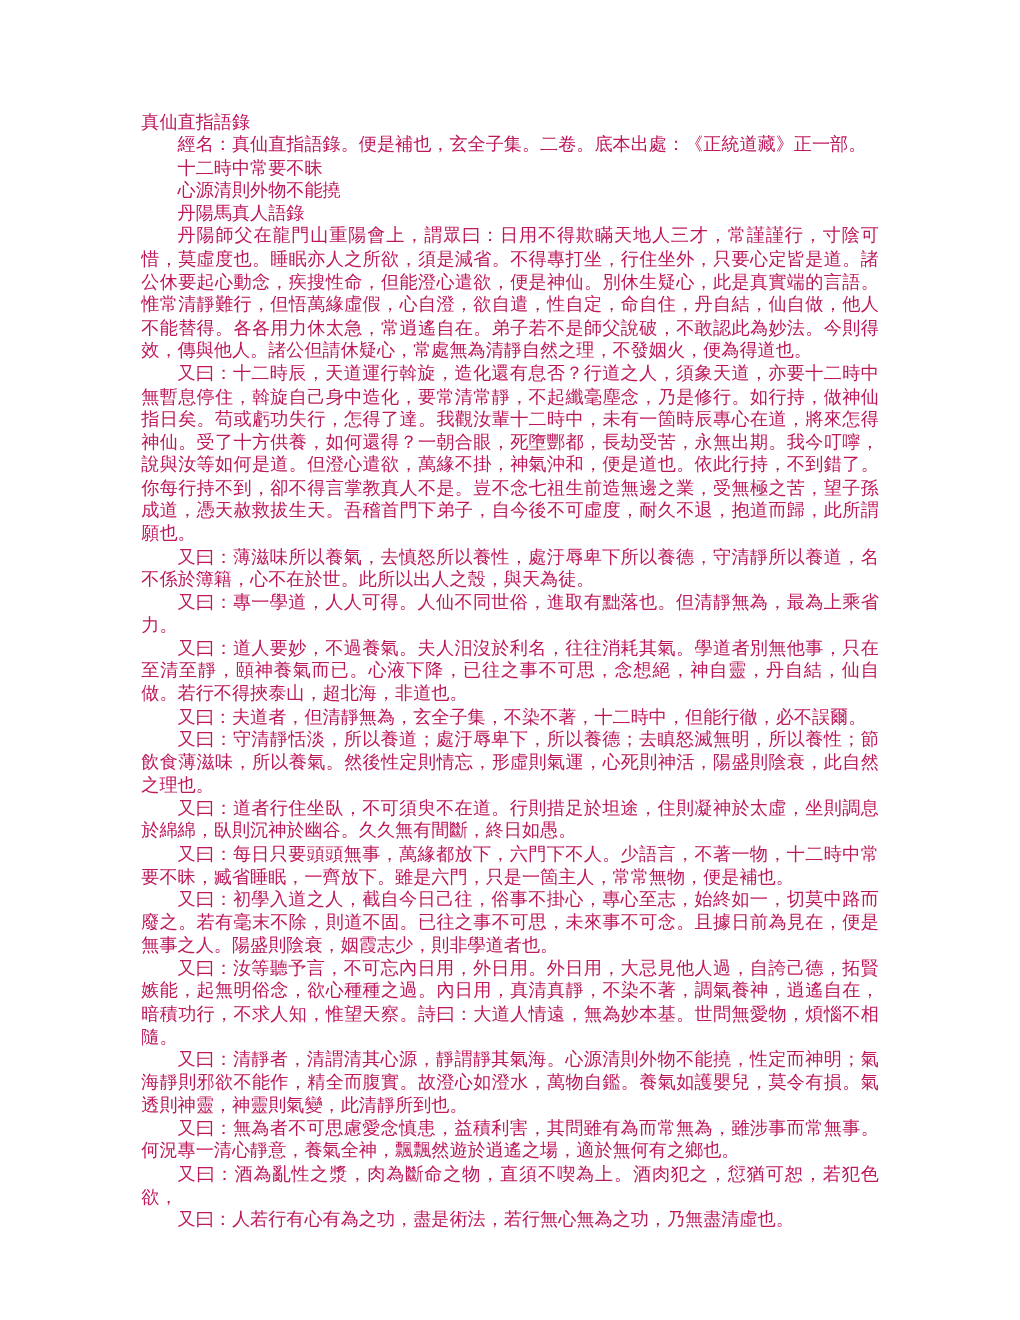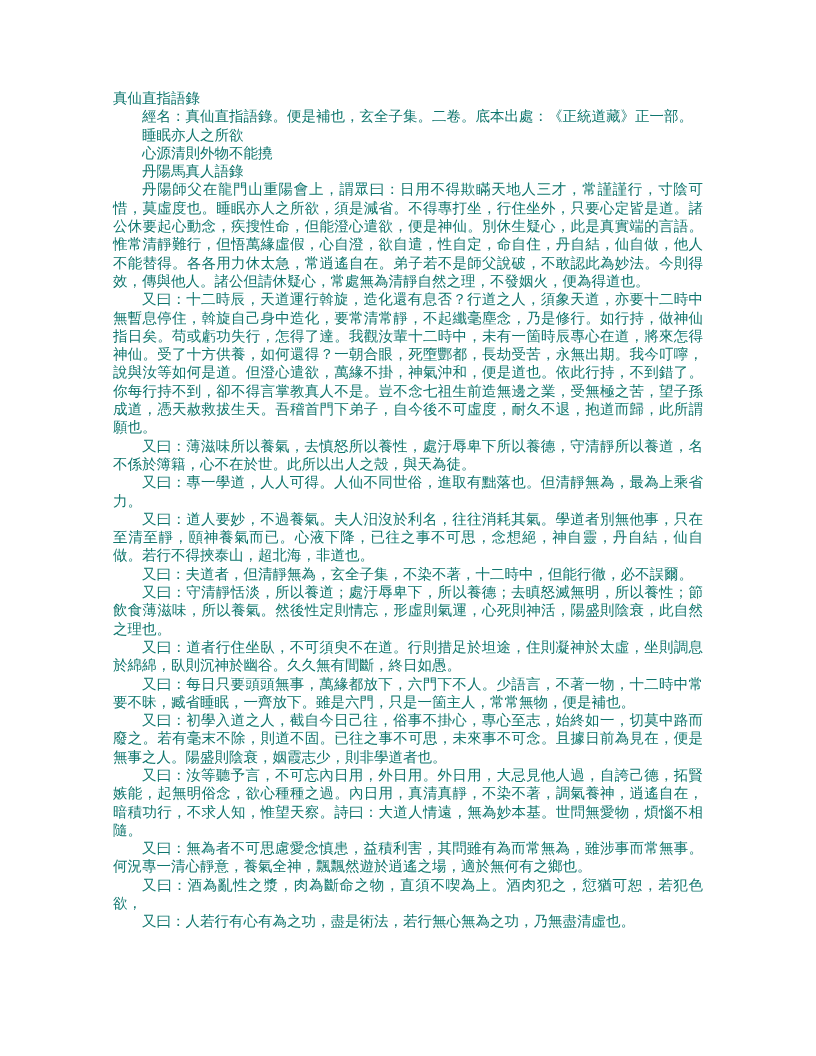--- a/index.html
+++ b/index.html
@@ -7,21 +7,21 @@
     padding: 0;
     background: #ffffff;
   }
   .page {
     position: relative;
     width: 802px;
     height: 1056px;
     background: #ffffff;
     overflow: hidden;
     font-family: "Liberation Serif", "DejaVu Serif", serif;
-    color: #0f766e;
+    color: #be185d;
   }
   .content {
     position: absolute;
     left: 113px;
     top: 89px;
     width: 590px;
     font-size: 14.5px;
     line-height: 18.3px;
     text-align: justify;
     text-justify: inter-ideograph;
@@ -42,31 +42,32 @@
     text-indent: 2em;
   }
 </style>
 </head>
 <body>
 
 <div class="page">
   <div class="content">
     <p class="doc-title">真仙直指語錄</p>
     <p class="front-line">經名：真仙直指語錄。便是補也，玄全子集。二卷。底本出處：《正統道藏》正一部。</p>
-    <p class="front-line">睡眠亦人之所欲</p>
+    <p class="front-line">十二時中常要不昧</p>
     <p class="front-line">心源清則外物不能撓</p>
     <p class="front-line">丹陽馬真人語錄</p>
     <p class="para">丹陽師父在龍門山重陽會上，謂眾曰：日用不得欺瞞天地人三才，常謹謹行，寸陰可惜，莫虛度也。睡眠亦人之所欲，須是減省。不得專打坐，行住坐外，只要心定皆是道。諸公休要起心動念，疾搜性命，但能澄心遣欲，便是神仙。別休生疑心，此是真實端的言語。惟常清靜難行，但悟萬緣虛假，心自澄，欲自遣，性自定，命自住，丹自結，仙自做，他人不能替得。各各用力休太急，常逍遙自在。弟子若不是師父說破，不敢認此為妙法。今則得效，傳與他人。諸公但請休疑心，常處無為清靜自然之理，不發姻火，便為得道也。</p>
     <p class="para">又曰：十二時辰，天道運行斡旋，造化還有息否？行道之人，須象天道，亦要十二時中無暫息停住，斡旋自己身中造化，要常清常靜，不起纖毫塵念，乃是修行。如行持，做神仙指日矣。苟或虧功失行，怎得了達。我觀汝輩十二時中，未有一箇時辰專心在道，將來怎得神仙。受了十方供養，如何還得？一朝合眼，死墮酆都，長劫受苦，永無出期。我今叮嚀，說與汝等如何是道。但澄心遣欲，萬緣不掛，神氣沖和，便是道也。依此行持，不到錯了。你每行持不到，卻不得言掌教真人不是。豈不念七祖生前造無邊之業，受無極之苦，望子孫成道，憑天赦救拔生天。吾稽首門下弟子，自今後不可虛度，耐久不退，抱道而歸，此所謂願也。</p>
     <p class="para">又曰：薄滋味所以養氣，去慎怒所以養性，處汙辱卑下所以養德，守清靜所以養道，名不係於簿籍，心不在於世。此所以出人之殼，與天為徒。</p>
     <p class="para">又曰：專一學道，人人可得。人仙不同世俗，進取有黜落也。但清靜無為，最為上乘省力。</p>
     <p class="para">又曰：道人要妙，不過養氣。夫人汨沒於利名，往往消耗其氣。學道者別無他事，只在至清至靜，頤神養氣而已。心液下降，已往之事不可思，念想絕，神自靈，丹自結，仙自做。若行不得挾泰山，超北海，非道也。</p>
     <p class="para">又曰：夫道者，但清靜無為，玄全子集，不染不著，十二時中，但能行徹，必不誤爾。</p>
     <p class="para">又曰：守清靜恬淡，所以養道；處汙辱卑下，所以養德；去瞋怒滅無明，所以養性；節飲食薄滋味，所以養氣。然後性定則情忘，形虛則氣運，心死則神活，陽盛則陰衰，此自然之理也。</p>
     <p class="para">又曰：道者行住坐臥，不可須臾不在道。行則措足於坦途，住則凝神於太虛，坐則調息於綿綿，臥則沉神於幽谷。久久無有間斷，終日如愚。</p>
     <p class="para">又曰：每日只要頭頭無事，萬緣都放下，六門下不人。少語言，不著一物，十二時中常要不昧，臧省睡眠，一齊放下。雖是六門，只是一箇主人，常常無物，便是補也。</p>
     <p class="para">又曰：初學入道之人，截自今日己往，俗事不掛心，專心至志，始終如一，切莫中路而廢之。若有毫末不除，則道不固。已往之事不可思，未來事不可念。且據日前為見在，便是無事之人。陽盛則陰衰，姻霞志少，則非學道者也。</p>
     <p class="para">又曰：汝等聽予言，不可忘內日用，外日用。外日用，大忌見他人過，自誇己德，拓賢嫉能，起無明俗念，欲心種種之過。內日用，真清真靜，不染不著，調氣養神，逍遙自在，暗積功行，不求人知，惟望天察。詩曰：大道人情遠，無為妙本基。世問無愛物，煩惱不相隨。</p>
+    <p class="para">又曰：清靜者，清謂清其心源，靜謂靜其氣海。心源清則外物不能撓，性定而神明；氣海靜則邪欲不能作，精全而腹實。故澄心如澄水，萬物自鑑。養氣如護嬰兒，莫令有損。氣透則神靈，神靈則氣變，此清靜所到也。</p>
     <p class="para">又曰：無為者不可思慮愛念慎患，益積利害，其問雖有為而常無為，雖涉事而常無事。何況專一清心靜意，養氣全神，飄飄然遊於逍遙之場，適於無何有之鄉也。</p>
     <p class="para">又曰：酒為亂性之漿，肉為斷命之物，直須不喫為上。酒肉犯之，愆猶可恕，若犯色欲，</p>
     <p class="para">又曰：人若行有心有為之功，盡是術法，若行無心無為之功，乃無盡清虛也。</p>
   </div>
 </div>
 
 </body></html>

